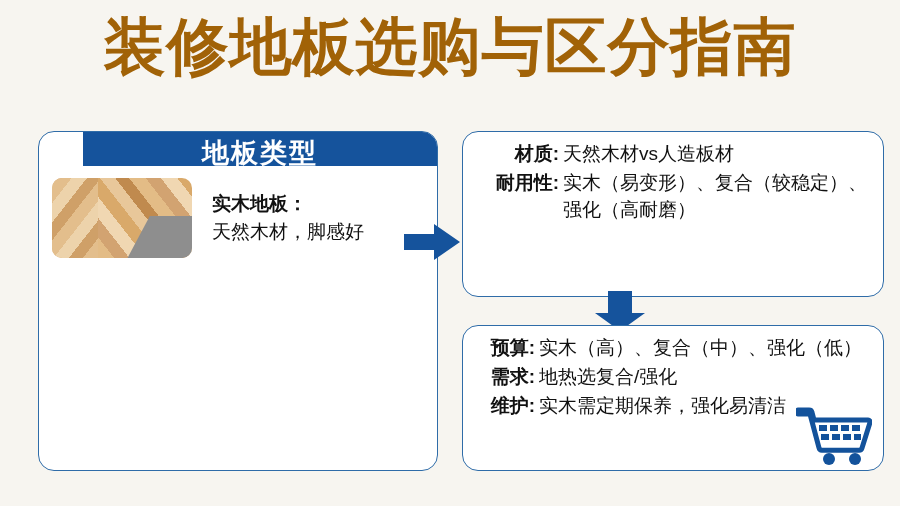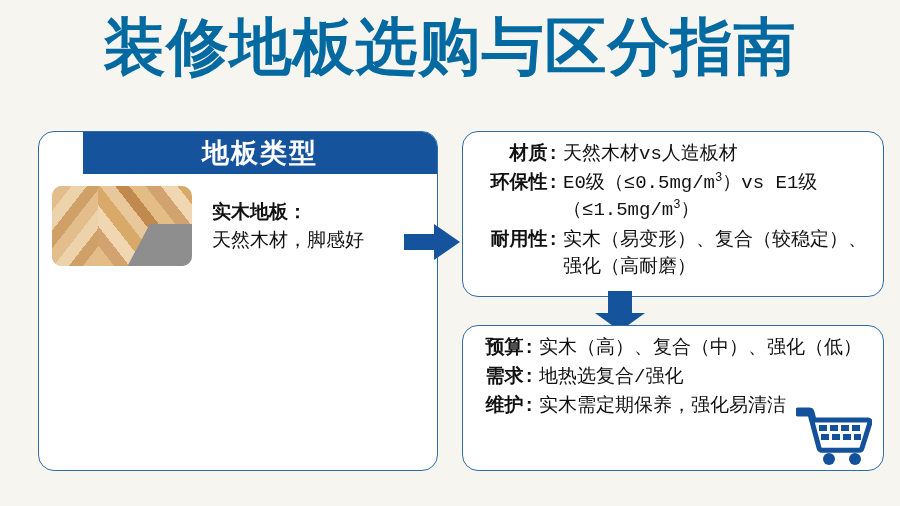--- a/index.html
+++ b/index.html
@@ -17,42 +17,42 @@
 
   
   #page-title {
     position: absolute;
     left: 0; top: 14px;
     width: 900px;
     text-align: center;
     font-size: 62px;
     font-weight: bold;
     letter-spacing: 1px;
-    color: #0369a1;
+    color: #a16207;
     line-height: 1.05;
     white-space: nowrap;
     font-family: "DejaVu Sans", "Liberation Sans", sans-serif;
   }
 
   
   .panel {
     position: absolute;
     background: #ffffff;
     border: 1.5px solid #2f6ca8;
     border-radius: 16px;
     overflow: hidden;
   }
   .panel-header {
     background: #15539c;
     color: #ffffff;
     font-size: 27px;
     font-weight: bold;
     text-align: center;
     line-height: 42px;
-    height: 42px;
+    height: 34px;
     letter-spacing: 2px;
     font-family: "DejaVu Sans", "Liberation Sans", sans-serif;
     margin-left: 44px;
   }
   .panel-body { padding: 6px 1px; }
 
   
   #panel-types { left: 38px; top: 131px; width: 400px; height: 340px; }
 
   .type-row {
@@ -135,21 +135,21 @@
   #panel-advice    { left: 462px; top: 325px; width: 422px; height: 146px; }
 
   .kv-list { padding: 9px 12px 0 12px; }
   .kv-row {
     display: flex;
     align-items: flex-start;
     font-size: 19px;
     line-height: 1.42;
     color: #111;
     margin-bottom: 2px;
-    font-family: Liberation Mono, monospace;
+    font-family: Liberation Sans, sans-serif;
   }
   .kv-label {
     font-weight: bold;
     flex: 0 0 auto;
     text-align: right;
     width: 84px;
     white-space: nowrap;
   }
   .kv-value { margin-left: 4px; }
   .kv-value sup { font-size: 0.64em; vertical-align: super; }
@@ -208,24 +208,20 @@
 </div>
 
 <div class="panel" id="panel-keypoints">
   <div class="kv-list">
 
     <div class="kv-row">
       <span class="kv-label">材质:</span>
       <span class="kv-value">天然木材vs人造板材</span>
     </div>
 
-    <div class="kv-row">
-      <span class="kv-label">环保性:</span>
-      <span class="kv-value"><span>E0级（≤0.5mg/m</span><sup>3</sup><span>）vs E1级（≤1.5mg/m</span><sup>3</sup><span>）</span></span>
-    </div>
 
     <div class="kv-row">
       <span class="kv-label">耐用性:</span>
       <span class="kv-value">实木（易变形）、复合（较稳定）、强化（高耐磨）</span>
     </div>
 
   </div>
 </div>
 
 <div id="arrow-down">

